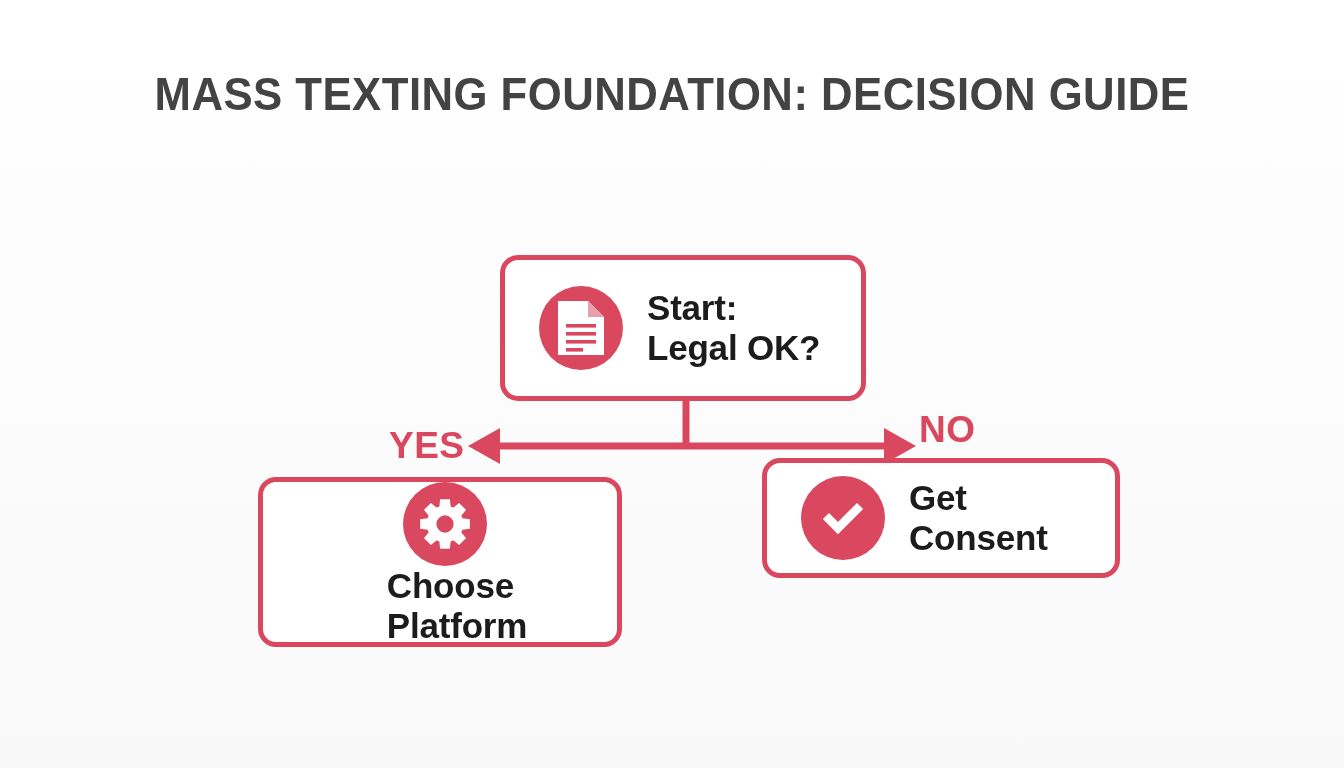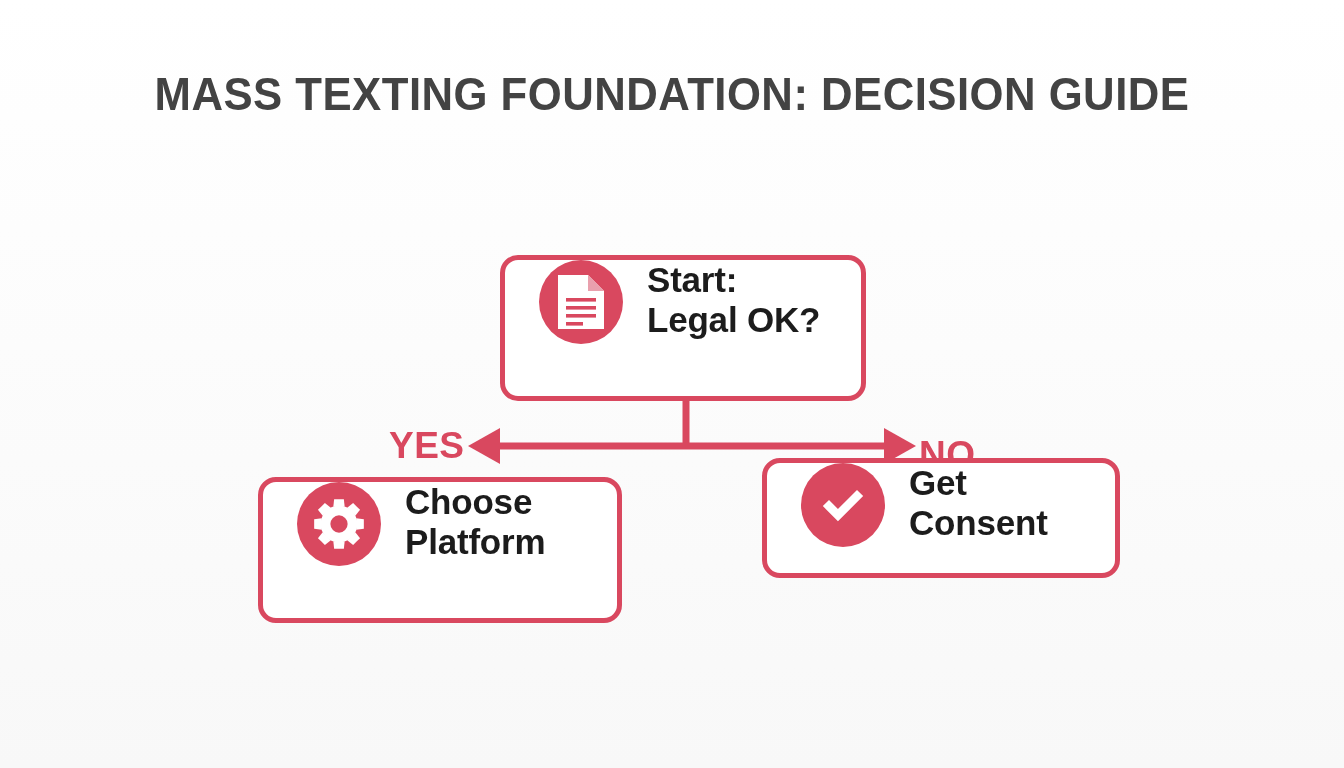--- a/index.html
+++ b/index.html
@@ -41,34 +41,35 @@
   }
 
   
   .node {
     position: absolute;
     box-sizing: border-box;
     background: #ffffff;
     border: 5px solid #d9485f;
     border-radius: 18px;
     display: flex;
-    align-items: flex-start;
+    align-items: center;
     padding-left: 34px;
   }
   #node-start {
     left: 500px;
     top: 255px;
     width: 366px;
     height: 146px;
   }
   #node-choose-platform {
     left: 258px;
     top: 477px;
     width: 364px;
-    height: 146px;
+    height: 170px;
+    flex-direction: column;
   }
   #node-get-consent {
     left: 762px;
     top: 458px;
     width: 358px;
     height: 120px;
   }
 
   .node-icon {
     flex: 0 0 auto;
@@ -111,21 +112,21 @@
     font-size: 37px;
     color: #d9485f;
     letter-spacing: 0.5px;
   }
   #branch-label-yes {
     left: 389px;
     top: 425px;
   }
   #branch-label-no {
     left: 919px;
-    top: 434px;
+    top: 409px;
   }
 </style>
 </head>
 <body>
 
 <div id="canvas">
 
   <div id="page-title">MASS TEXTING FOUNDATION: DECISION GUIDE</div>
 
   <svg id="connector-svg" viewBox="0 0 1344 768" xmlns="http://www.w3.org/2000/svg">

